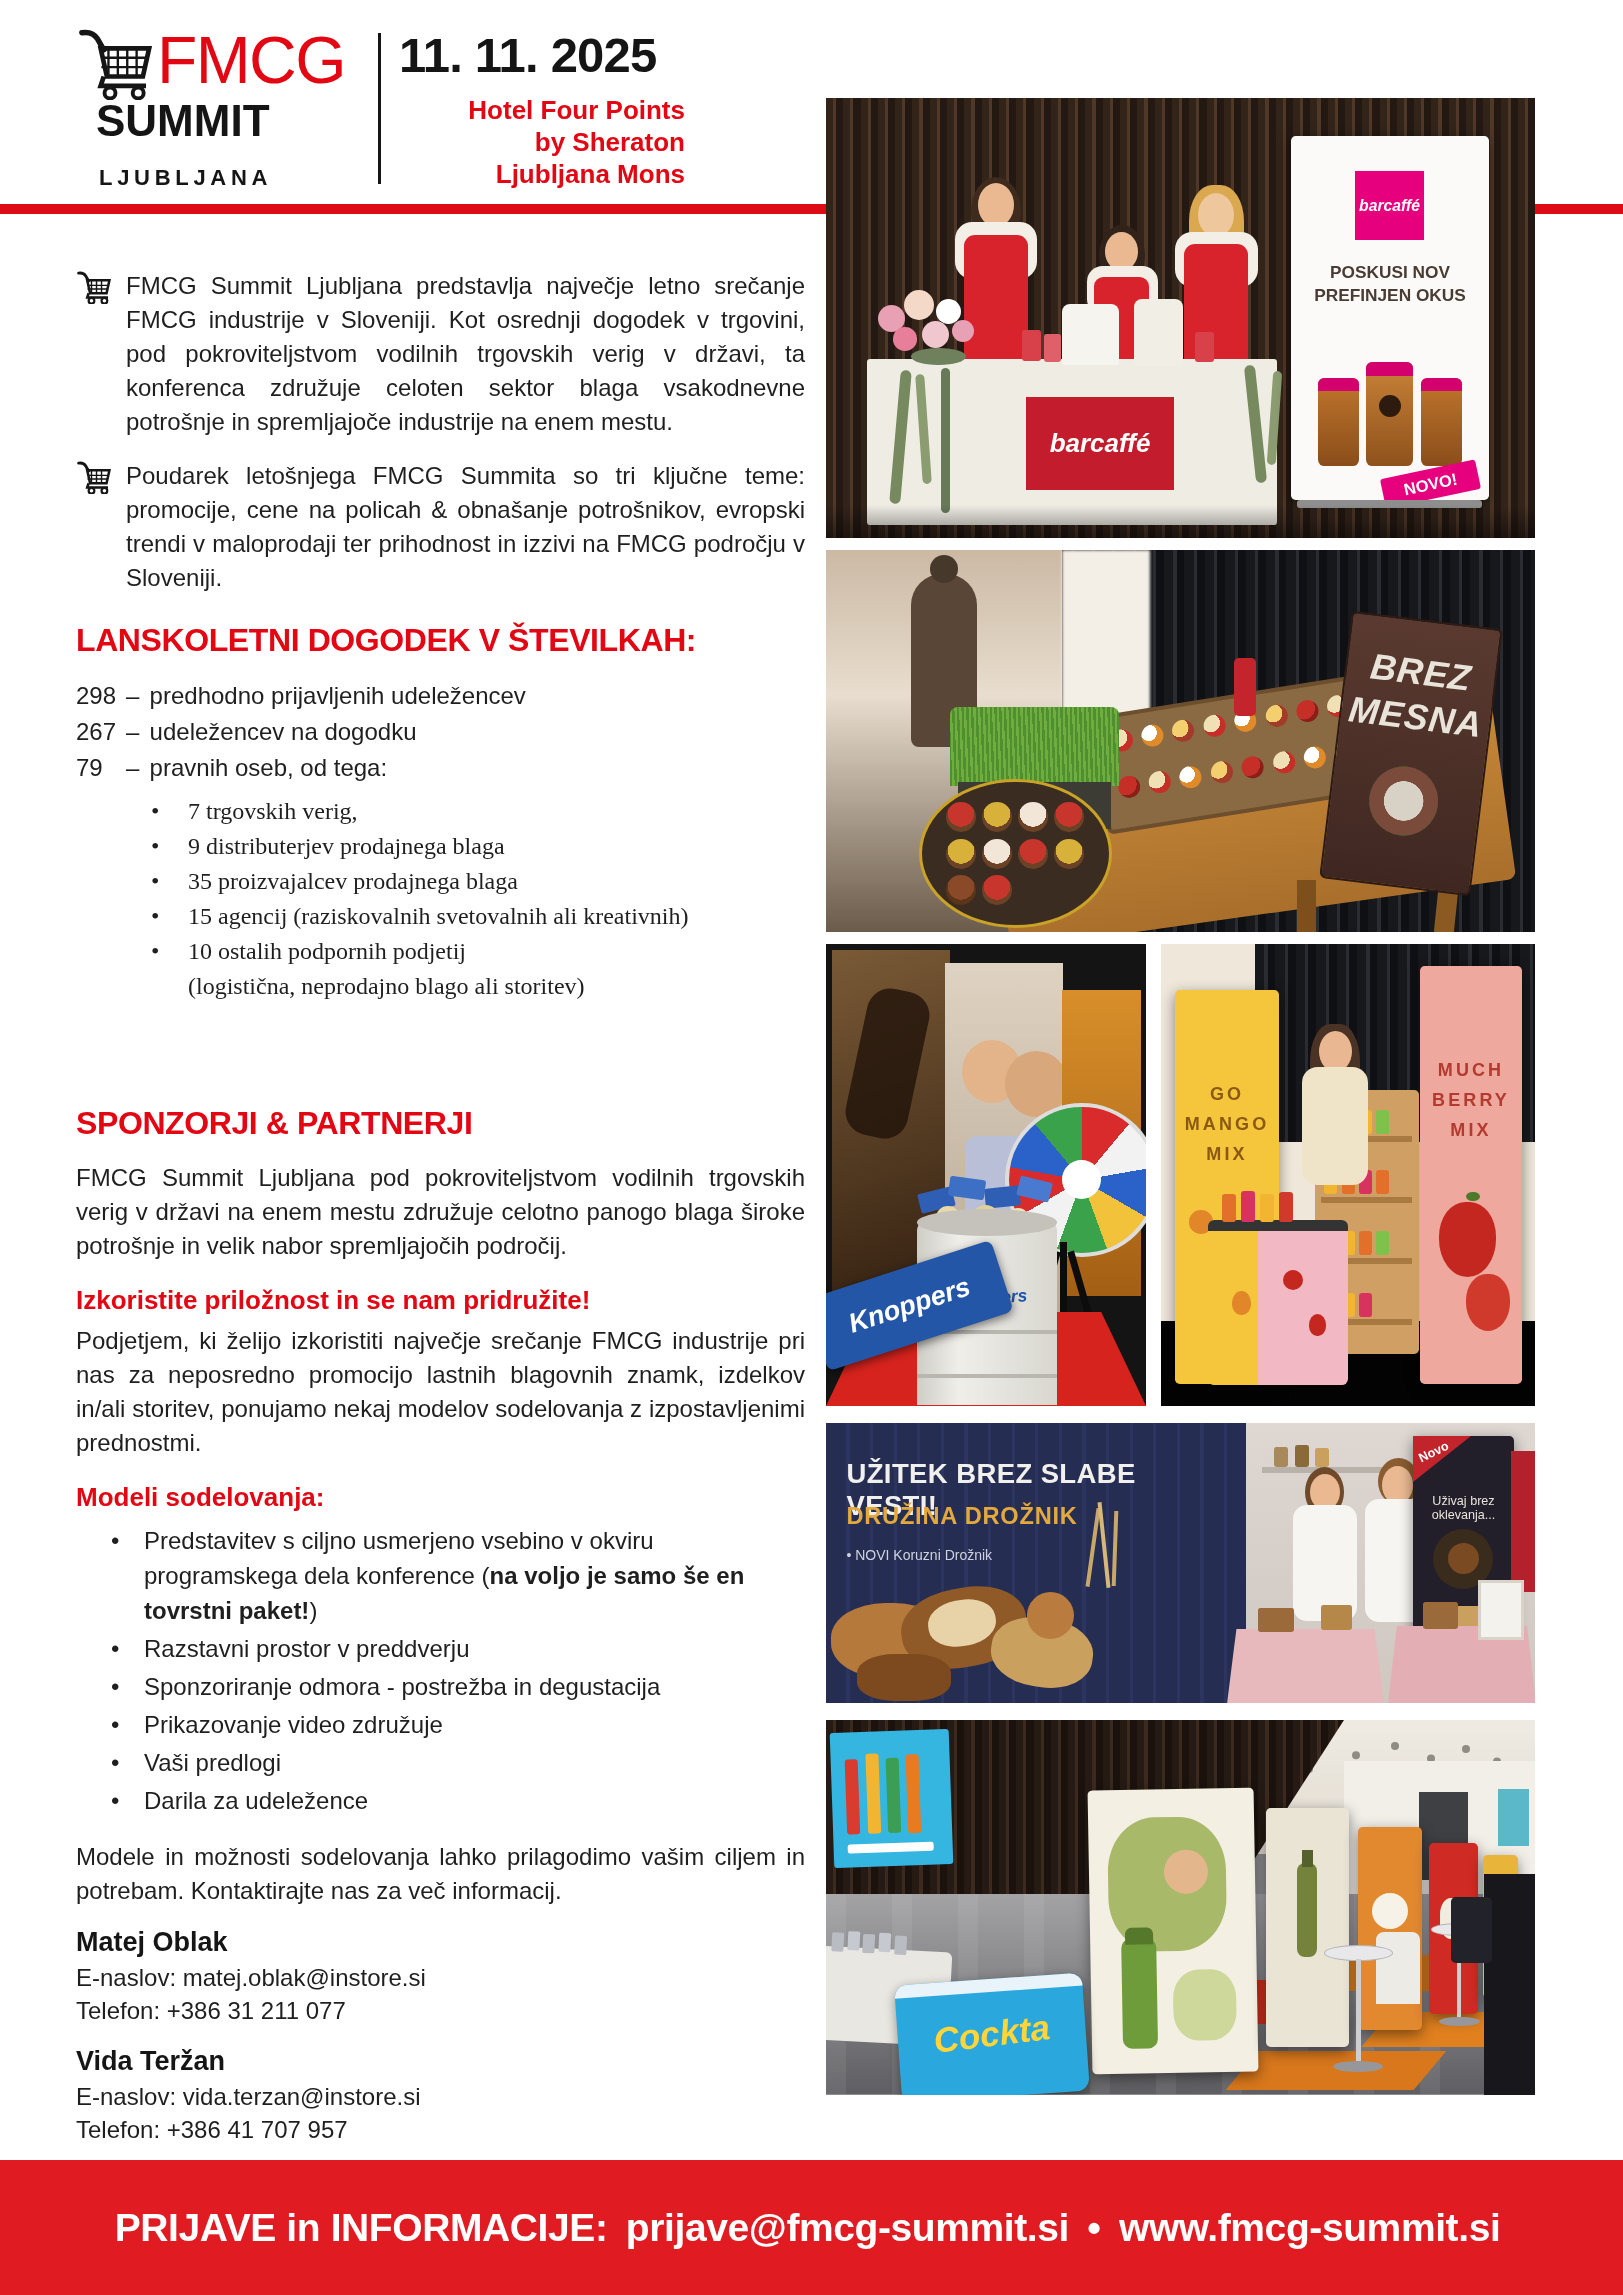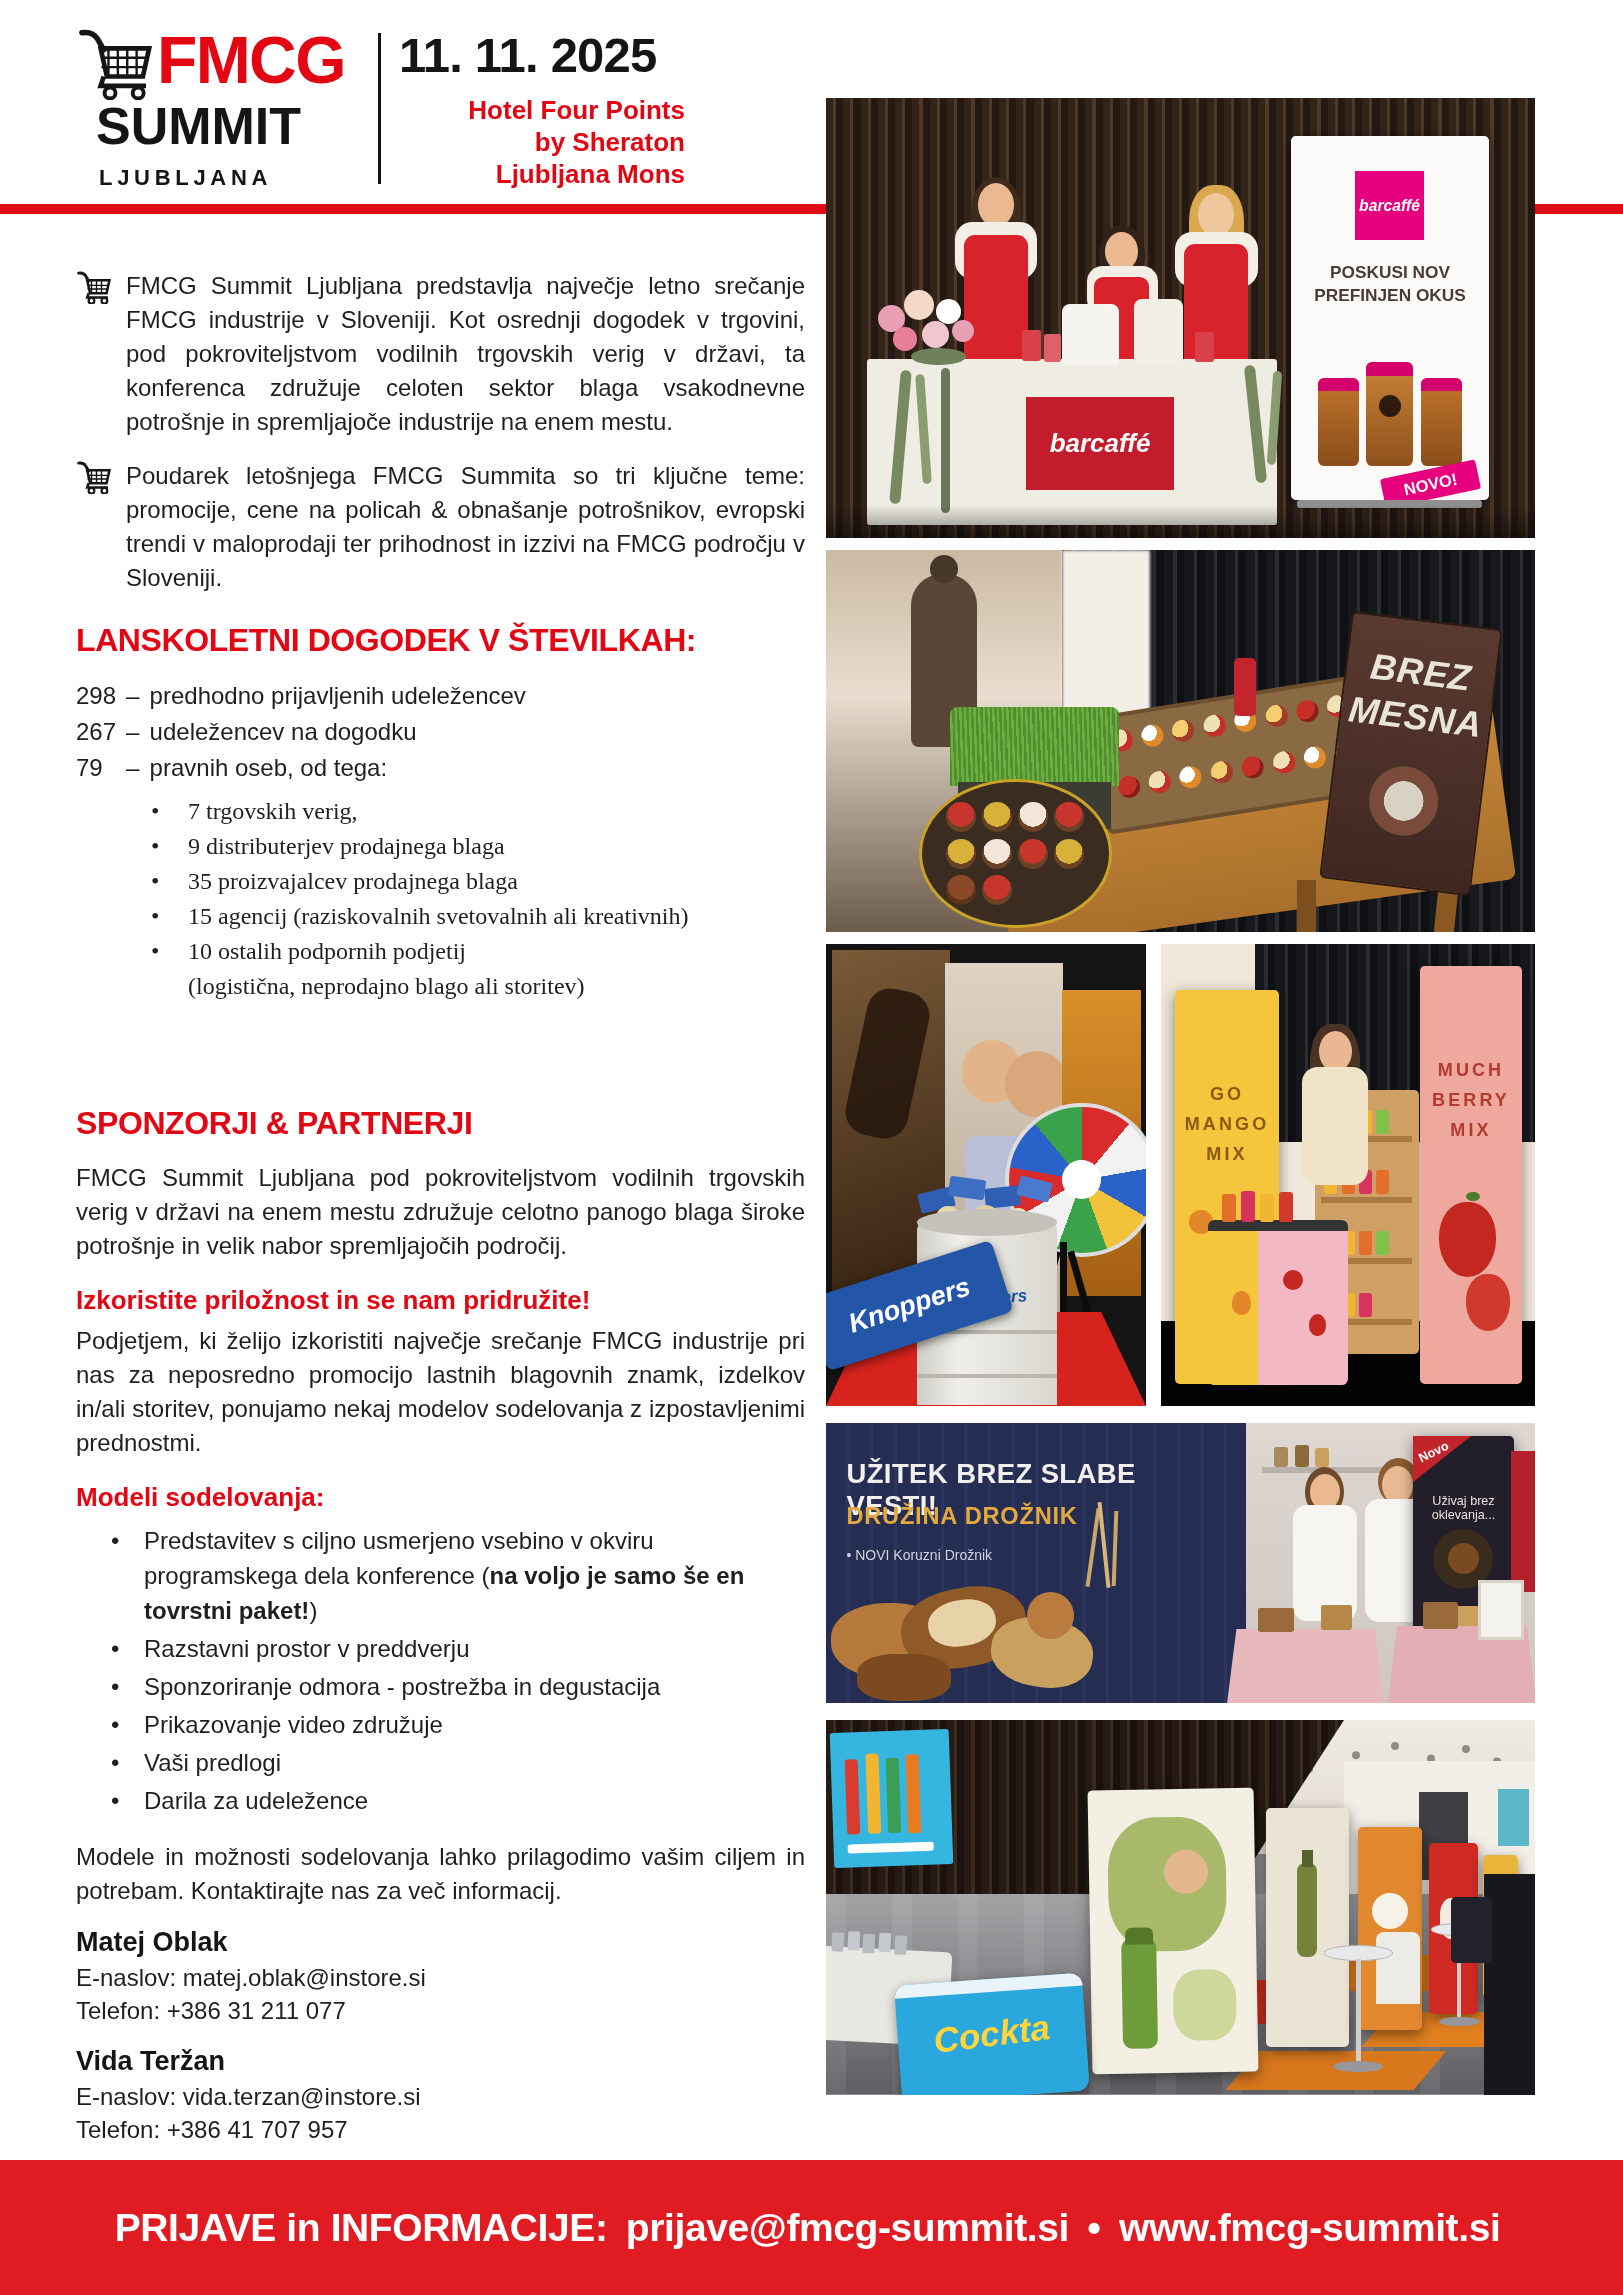--- a/index.html
+++ b/index.html
@@ -1,22 +1,22 @@
 <!DOCTYPE html>
 <html style="font-size:12.6px"><head>
 <meta charset="utf-8">
 <style>
   html,body{margin:0;padding:0;background:#ffffff;}
   body{font-family:"Liberation Sans",sans-serif;}
   .page{position:relative;width:1623px;height:2295px;background:#fff;overflow:hidden;color:#1c1c1c;}
   .ab{position:absolute;}
   i,b.shape{display:block;position:absolute;}
   
-  .brand-red{position:absolute;left:157px;top:22px;font-size:66px;font-weight:bold;letter-spacing:-1.6px;color:#e30613;}
-  .brand-black{position:absolute;left:96px;top:96px;font-size:52px;font-weight:bold;letter-spacing:0;color:#151515;}
+  .brand-red{position:absolute;left:157px;top:22px;font-size:66px;font-weight:normal;letter-spacing:-1.6px;color:#e30613;}
+  .brand-black{position:absolute;left:96px;top:96px;font-size:44px;font-weight:bold;letter-spacing:0;color:#151515;}
   .brand-city{position:absolute;left:99px;top:165px;font-size:22px;font-weight:bold;letter-spacing:4.7px;color:#151515;}
   .hdr-divider{position:absolute;left:378px;top:33px;width:3.1px;height:151px;background:#151515;}
   .hdr-date{position:absolute;left:399px;top:27px;font-size:49px;font-weight:bold;letter-spacing:-0.8px;color:#151515;white-space:nowrap;}
   .hdr-venue{position:absolute;left:399px;top:94px;width:286px;text-align:right;color:#e30613;font-weight:bold;font-size:26px;line-height:32px;}
   .red-rule{position:absolute;left:0;top:204px;width:1623px;height:10.2px;background:#de0c17;}
   
   .leftcol{position:absolute;left:76px;top:269px;width:729px;}
   .ipara{position:relative;padding-left:50px;text-align:justify;font-size:24px;line-height:34px;margin:0 0 20.4px 0;color:#1f1f1f;}
   .cartbul{position:absolute;left:0;top:1.6px;width:36px;height:33px;}
   h2.redhead{font-size:32px;font-weight:bold;color:#e30613;letter-spacing:-0.4px;margin:27px 0 19px 0;}

